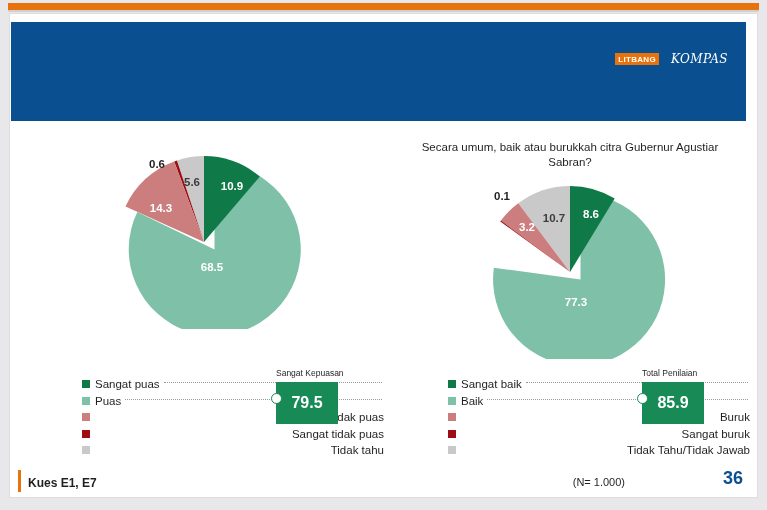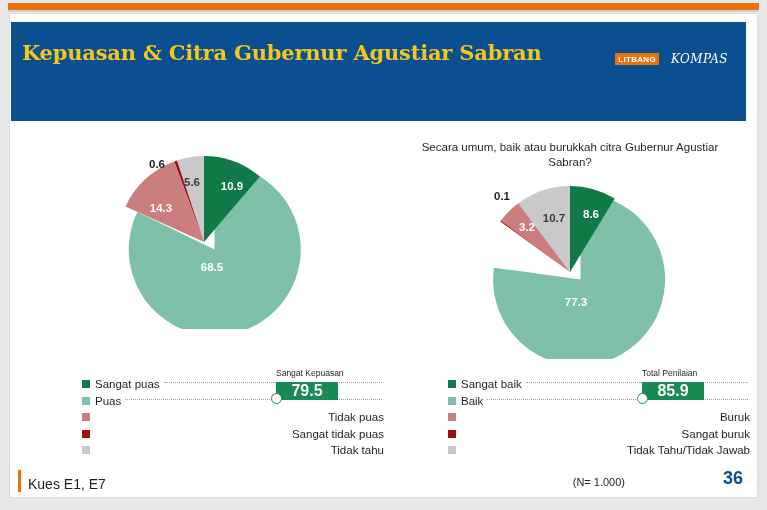--- a/index.html
+++ b/index.html
@@ -53,48 +53,47 @@
   .swatch{width:8px;height:8px;margin-right:5px;flex:none;}
   .legend-label{font-size:11.5px;color:#231f20;white-space:nowrap;}
   .leader{flex:1;border-bottom:1px dotted #9b9b9b;margin:0 2px 3px 4px;min-width:6px;}
 
   
   .total{position:absolute;top:228px;width:110px;}
   .total-left{left:238px;}
   .total-right{left:238px;}
   .total-cap{font-size:8.5px;color:#231f20;line-height:1.25;text-align:left;
              padding-left:14px;}
-  .total-box{position:relative;margin-top:3px;margin-left:14px;width:62px;height:18px;
+  .total-box{position:relative;margin-top:3px;margin-left:14px;width:62px;height:42px;
              background:#178a55;display:flex;align-items:center;justify-content:center;}
   .total-val{color:#ffffff;font-size:16px;font-weight:bold;}
   .total-dot{position:absolute;left:-5px;top:11px;width:9px;height:9px;border-radius:50%;
              background:#ffffff;border:1.6px solid #178a55;}
 
   
   .foot-rule{position:absolute;left:18px;top:470px;width:3px;height:22px;background:#e8720c;}
-  .foot-src{position:absolute;left:28px;top:476px;font-size:14px;color:#231f20;font-weight:normal;}
+  .foot-src{position:absolute;left:28px;top:476px;font-size:12px;color:#231f20;font-weight:bold;}
   .foot-n{position:absolute;left:0;top:476px;width:625px;text-align:right;
           font-size:11px;color:#231f20;}
   .foot-page{position:absolute;right:24px;top:468px;font-size:18px;font-weight:bold;color:#0a4f8f;}
 </style>
 </head>
 <body>
 
 <div class="page">
   <div class="top-rule"></div>
   <div class="top-rule-shadow"></div>
   <div class="slide"></div>
 
   <div class="header">
     <div class="logo">
       <span class="logo-badge">LITBANG</span>
       <span class="logo-word">KOMPAS</span>
     </div>
   </div>
-  <div class="header-title">Kepuasan &amp; Citra Gubernur Agustiar Sabran</div>
 
   <div class="panel panel-left">
     <div class="pie-wrap">
       <svg class="pie-svg" width="200" height="175" viewBox="0 0 200 175">
         <g>
 
           <path d="M 105.5 90.5 L 105.5 4.5 A 86 86 0 1 1 28.3 53.1 Z" transform="translate(5,5)" fill="#7fc0a8"></path>
 
           <path d="M 100 88 L 100 2 A 86 86 0 0 1 155.8 22.6 Z" fill="#0f7a48"></path>
 

